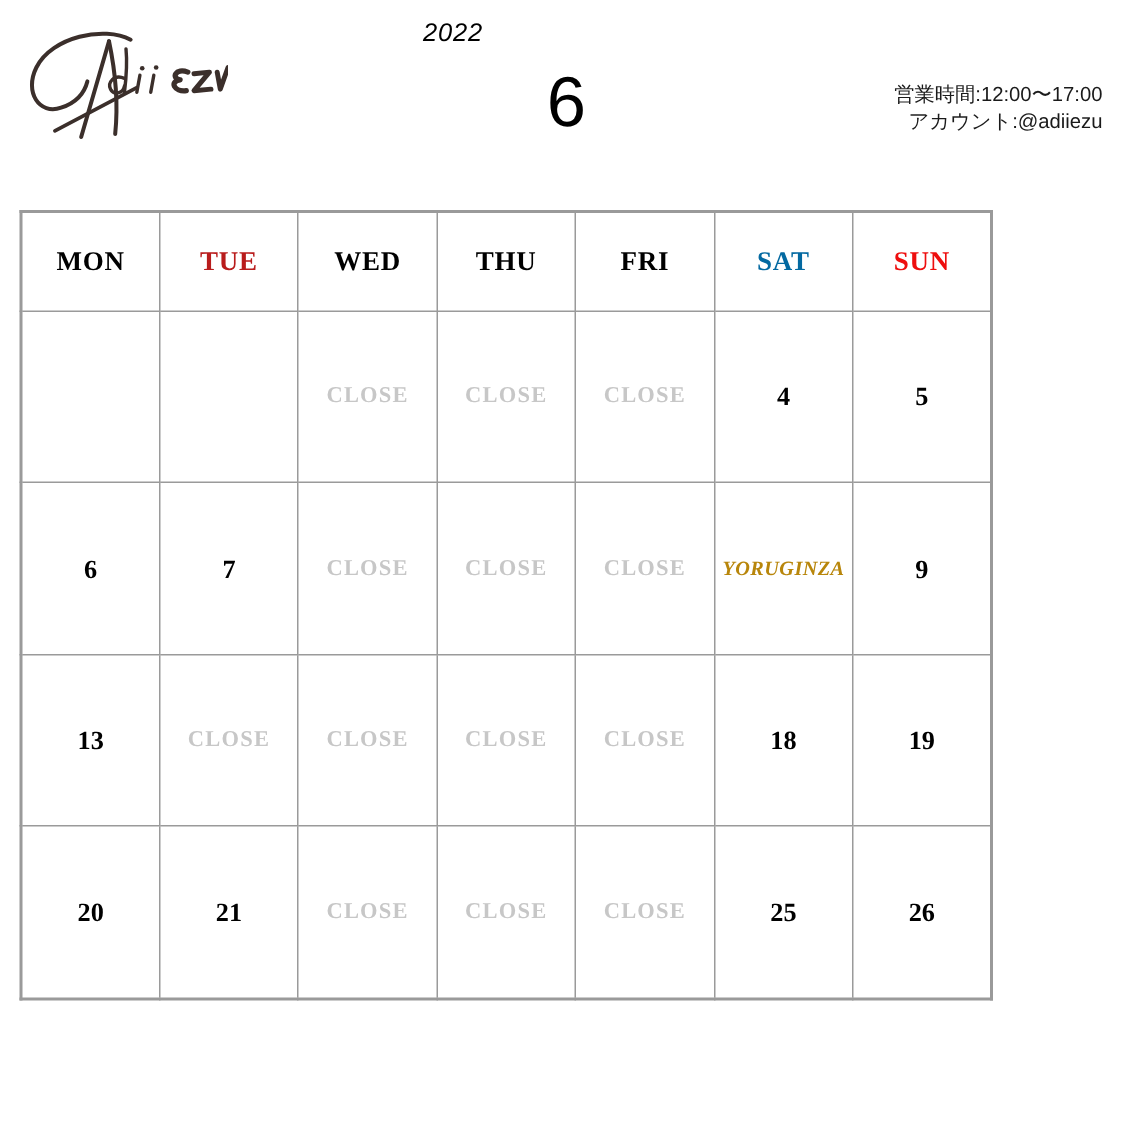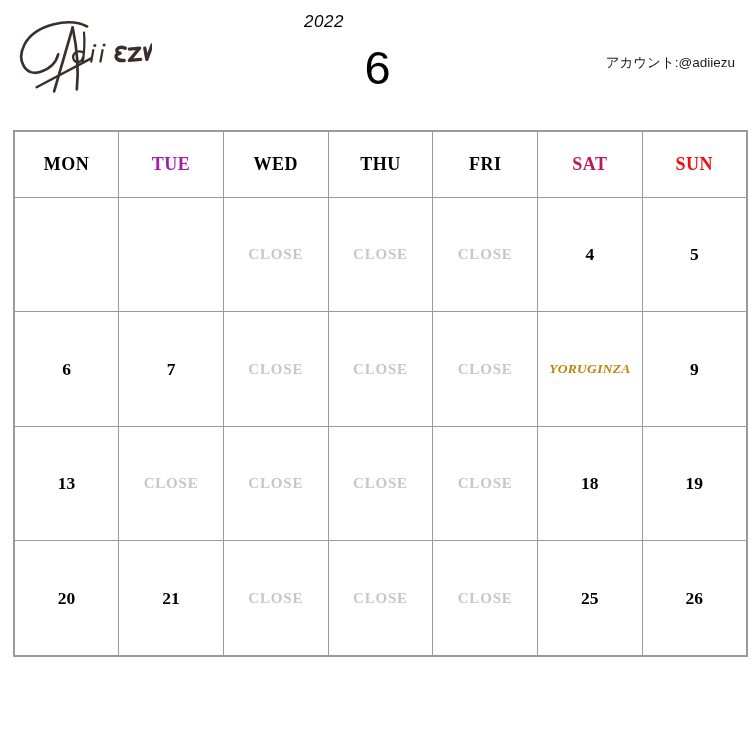--- a/index.html
+++ b/index.html
@@ -4,33 +4,33 @@
 <style>
   html,body{margin:0;padding:0;background:#fff;}
   #page{
     position:relative;width:755px;height:755px;background:#fff;overflow:hidden;
     font-family:"Liberation Sans",sans-serif;color:#000;
   }
   
   #logo{position:absolute;left:16px;top:18px;width:136px;height:88px;}
   #year{
     position:absolute;left:0;top:12px;width:604px;text-align:center;
-    font-size:17px;font-style:italic;letter-spacing:0.5px;padding-left:22px;
+    font-size:17px;font-style:italic;letter-spacing:0.5px;
   }
   #month{
     position:absolute;left:0;top:44px;width:755px;text-align:center;
     font-size:47px;line-height:1.0;font-weight:400;
   }
   #info{
     position:absolute;right:20px;top:54px;text-align:right;
     font-size:13.5px;line-height:17.5px;color:#1a1a1a;
   }
   
   table#cal{
-    position:absolute;left:13px;top:130px;width:735px;height:527px;
+    position:absolute;left:13px;top:140px;width:649px;height:527px;
     border-collapse:collapse;table-layout:fixed;background:#fff;
     border:2px solid var(--grid,#9a9a9a);
   }
   #cal th,#cal td{
     border:1px solid var(--grid,#9a9a9a);
     text-align:center;vertical-align:middle;padding:0;overflow:hidden;
   }
   #cal th{
     height:65px;font-family:"Liberation Serif",serif;font-weight:bold;
     font-size:18px;letter-spacing:0.5px;
@@ -68,32 +68,33 @@
 
     <path class="stroke" stroke-width="3.4" d="M 106 29 C 98 26 95 33 101 34 C 94 35 97 42 105 41"></path>
     <path class="stroke" stroke-width="3.2" d="M 110 30 L 120 29 L 110 41 L 121 40"></path>
     <path class="stroke" stroke-width="3.2" d="M 125 29 L 127 40 L 132 26"></path>
   </svg>
 
   <div id="year">2022</div>
   <div id="month">6</div>
 
   <div id="info">
+    <div>営業時間:12:00〜17:00</div>
     <div>アカウント:@adiiezu</div>
   </div>
 
   <table id="cal">
     <thead>
       <tr id="head-row">
           <th style="color: rgb(0, 0, 0);">MON</th>
-          <th style="color: #a21caf; margin-left: 25px;">TUE</th>
+          <th style="color: #b91c1c; margin-left: 25px;">TUE</th>
           <th style="color: rgb(0, 0, 0);">WED</th>
           <th style="color: rgb(0, 0, 0);">THU</th>
           <th style="color: rgb(0, 0, 0);">FRI</th>
-          <th style="color: #be185d;">SAT</th>
+          <th style="color: #0369a1;">SAT</th>
           <th style="color: rgb(238, 14, 14); margin-top: 18px;">SUN</th>
         </tr>
     </thead>
     <tbody id="cal-body">
         <tr>
           <td class="empty"></td>
           <td class="empty"></td>
           <td class="close">CLOSE</td>
           <td class="close">CLOSE</td>
           <td class="close">CLOSE</td>

